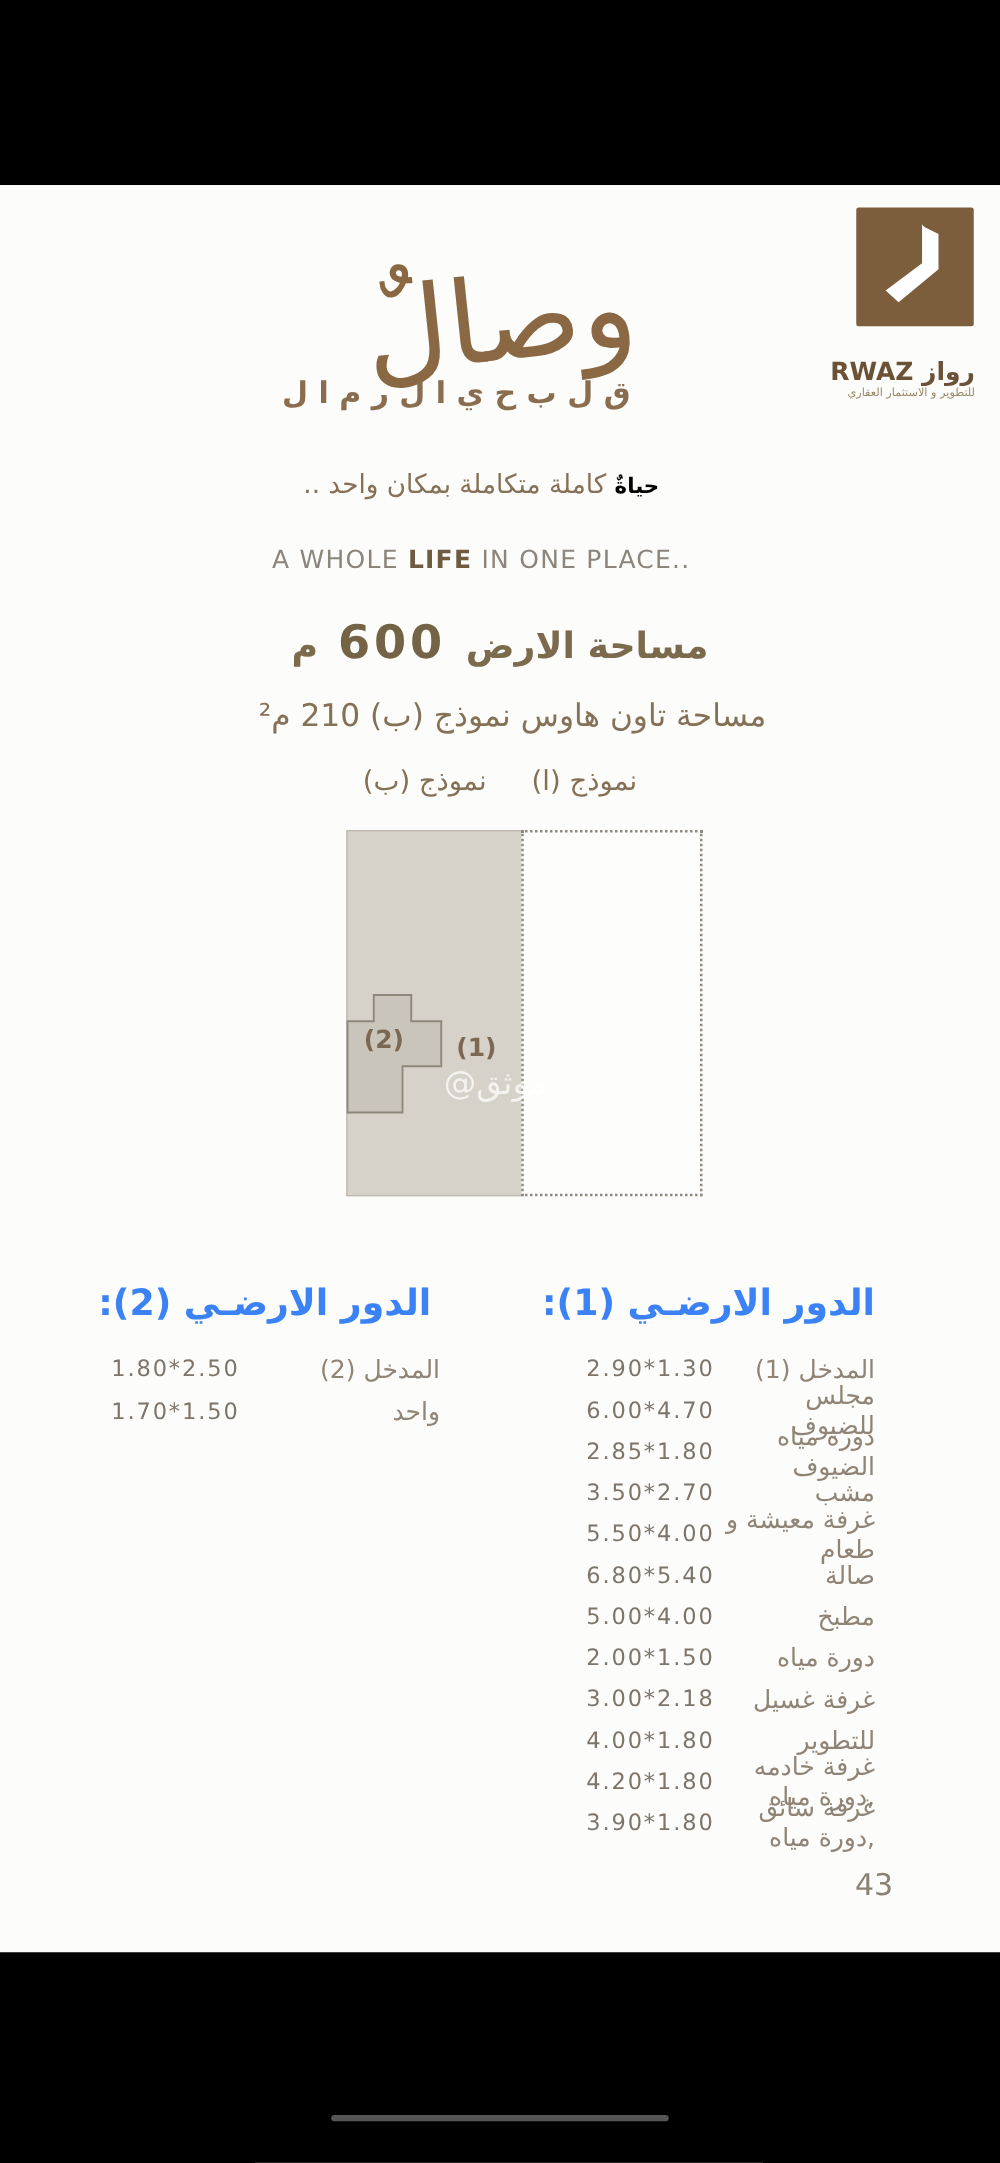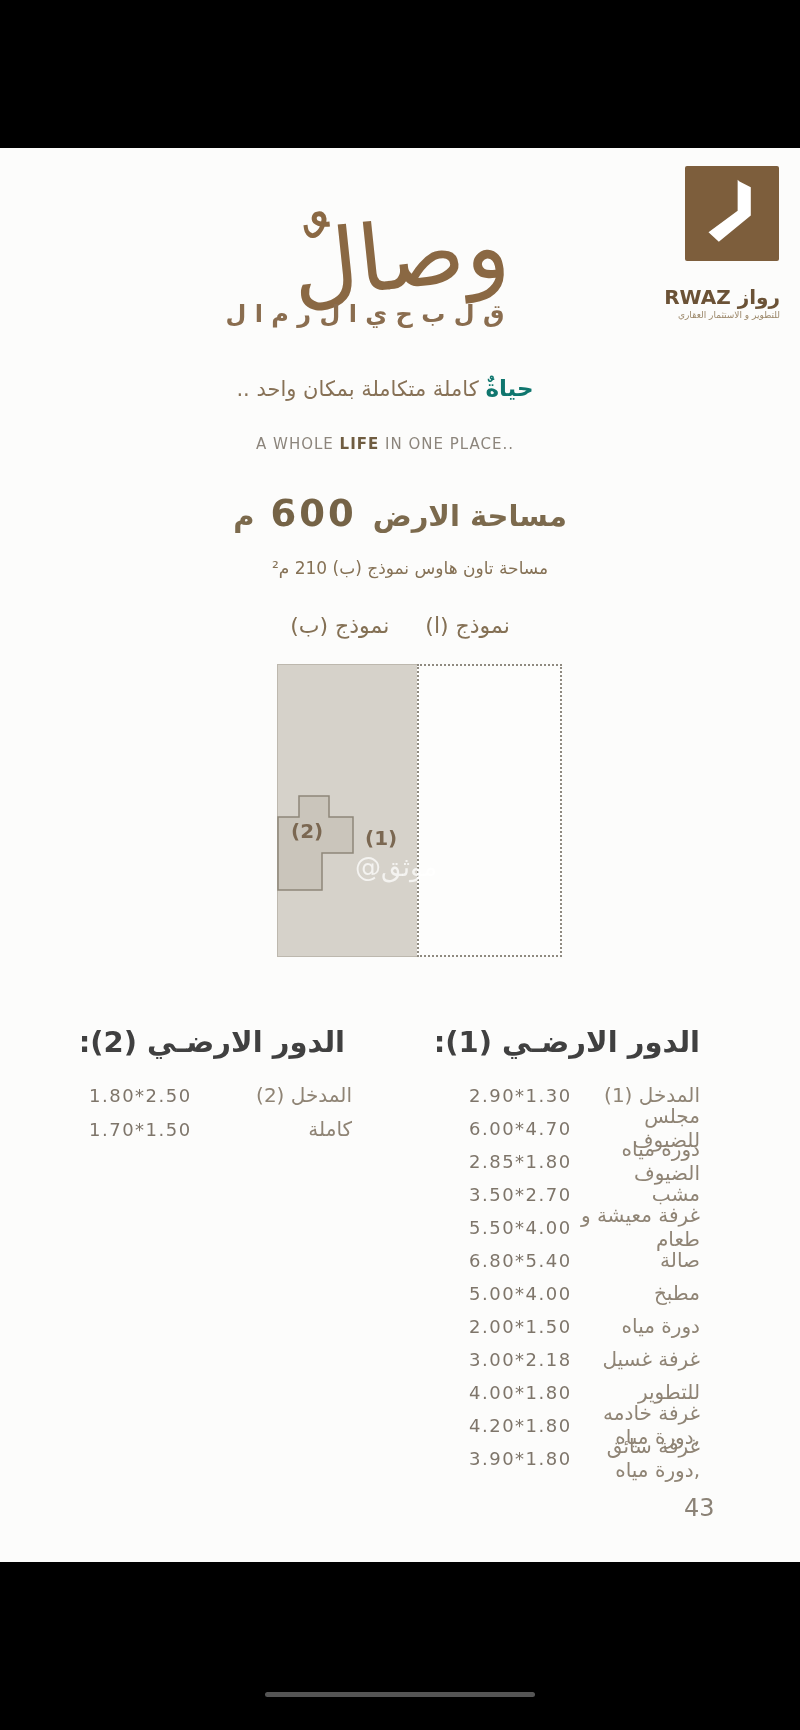--- a/index.html
+++ b/index.html
@@ -15,33 +15,33 @@
   .brand-tagline{margin-top:1px;font-size:9px;color:#9b8769;direction:rtl;white-space:nowrap;}
 
   
   .calligraphy{position:absolute;left:60px;right:60px;top:34px;height:150px;text-align:center;
                font-size:92px;line-height:150px;color:#8a6843;direction:rtl;
                transform:rotate(-6deg);}
   .location-line{position:absolute;left:0;right:70px;top:152px;text-align:center;
                  font-size:24px;font-weight:bold;color:#8a6d4f;direction:rtl;letter-spacing:2px;}
   .tagline-ar{position:absolute;left:0;right:30px;top:227px;text-align:center;
               font-size:21px;color:#877156;direction:rtl;}
-  .tagline-ar b{color:#0f766e;font-size:23px;}
+  .tagline-ar b{color:#000000;font-size:17px;}
   .tagline-en{position:absolute;left:0;right:30px;top:287px;text-align:center;
-              font-size:15px;color:#8c857c;letter-spacing:1px;}
+              font-size:20px;color:#8c857c;letter-spacing:1px;}
   .tagline-en b{color:#6f5c40;}
 
   
   .land-area{position:absolute;left:0;right:0;top:344px;display:flex;flex-direction:row-reverse;
              justify-content:center;align-items:baseline;gap:16px;direction:ltr;}
   .land-area .lbl{font-size:29px;font-weight:bold;color:#7c6a4d;direction:rtl;}
   .land-area .val{font-size:37px;font-weight:bold;color:#756346;letter-spacing:3px;}
   .land-area .unit{font-size:29px;font-weight:bold;color:#7c6a4d;}
   .townhouse-line{position:absolute;left:0;right:10px;top:410px;text-align:center;
-                  font-size:17px;color:#857155;direction:rtl;margin-left:30px;}
+                  font-size:25px;color:#857155;direction:rtl;margin-left:30px;}
   .model-labels{position:absolute;left:0;right:0;top:465px;display:flex;justify-content:center;
                 gap:36px;direction:rtl;}
   .model-labels span{font-size:22px;color:#847054;direction:rtl;}
 
   
   .diagram{position:absolute;left:277px;top:516px;width:285px;height:293px;}
   .area-b{position:absolute;left:0;top:0;width:141px;height:293px;background:#d6d2ca;
           border:1px solid #bdb8ae;box-sizing:border-box;}
   .area-a{position:absolute;left:140px;top:0;width:145px;height:293px;background:#fdfdfc;
           border:2px dotted #8f8a80;box-sizing:border-box;}
@@ -49,21 +49,21 @@
   .unit-label{position:absolute;font-size:20px;font-weight:bold;color:#7b6852;}
   .u2{left:14px;top:155px;}
   .u1{left:88px;top:162px;}
   .watermark{position:absolute;left:78px;top:188px;font-size:26px;color:rgba(255,255,255,0.72);
              direction:rtl;letter-spacing:2px;filter:blur(0.4px);white-space:nowrap;}
 
   
   .floor-section{position:absolute;}
   .floor-1{left:380px;right:100px;top:874px;}
   .floor-2{left:40px;width:315px;top:874px;}
-  .section-title{font-size:29px;font-weight:bold;color:#404040;direction:rtl;text-align:right;
+  .section-title{font-size:29px;font-weight:bold;color:#3b82f6;direction:rtl;text-align:right;
                  height:40px;line-height:40px;}
   .floor-2 .section-title{padding-right:10px;}
   .rows{margin-top:23px;margin-left:44px;}
   .floor-1 .rows{padding-left:45px;}
   .floor-2 .rows{padding-left:5px;padding-right:3px;}
   .t-row{display:flex;justify-content:space-between;align-items:center;height:20px;margin-bottom:13px;}
   .floor-2 .t-row{margin-bottom:14px;}
   .t-val{font-size:18px;color:#7e756a;letter-spacing:1.5px;direction:ltr;}
   .t-lbl{font-size:20px;color:#8f8475;direction:rtl;text-align:right;}
 
@@ -187,21 +187,21 @@
       <div class="section-title">الدور الارضـي (2):</div>
       <div class="rows">
 
           <div class="t-row">
             <span class="t-val" dir="ltr">1.80*2.50</span>
             <span class="t-lbl" dir="rtl">المدخل (2)</span>
           </div>
 
           <div class="t-row">
             <span class="t-val" dir="ltr">1.70*1.50</span>
-            <span class="t-lbl" dir="rtl">كاملة</span>
+            <span class="t-lbl" dir="rtl">واحد</span>
           </div>
         </div>
     </div>
 
     <div class="page-num">43</div>
   </div>
 
   <div class="footer">
     <div class="home-indicator"></div>
   </div>

